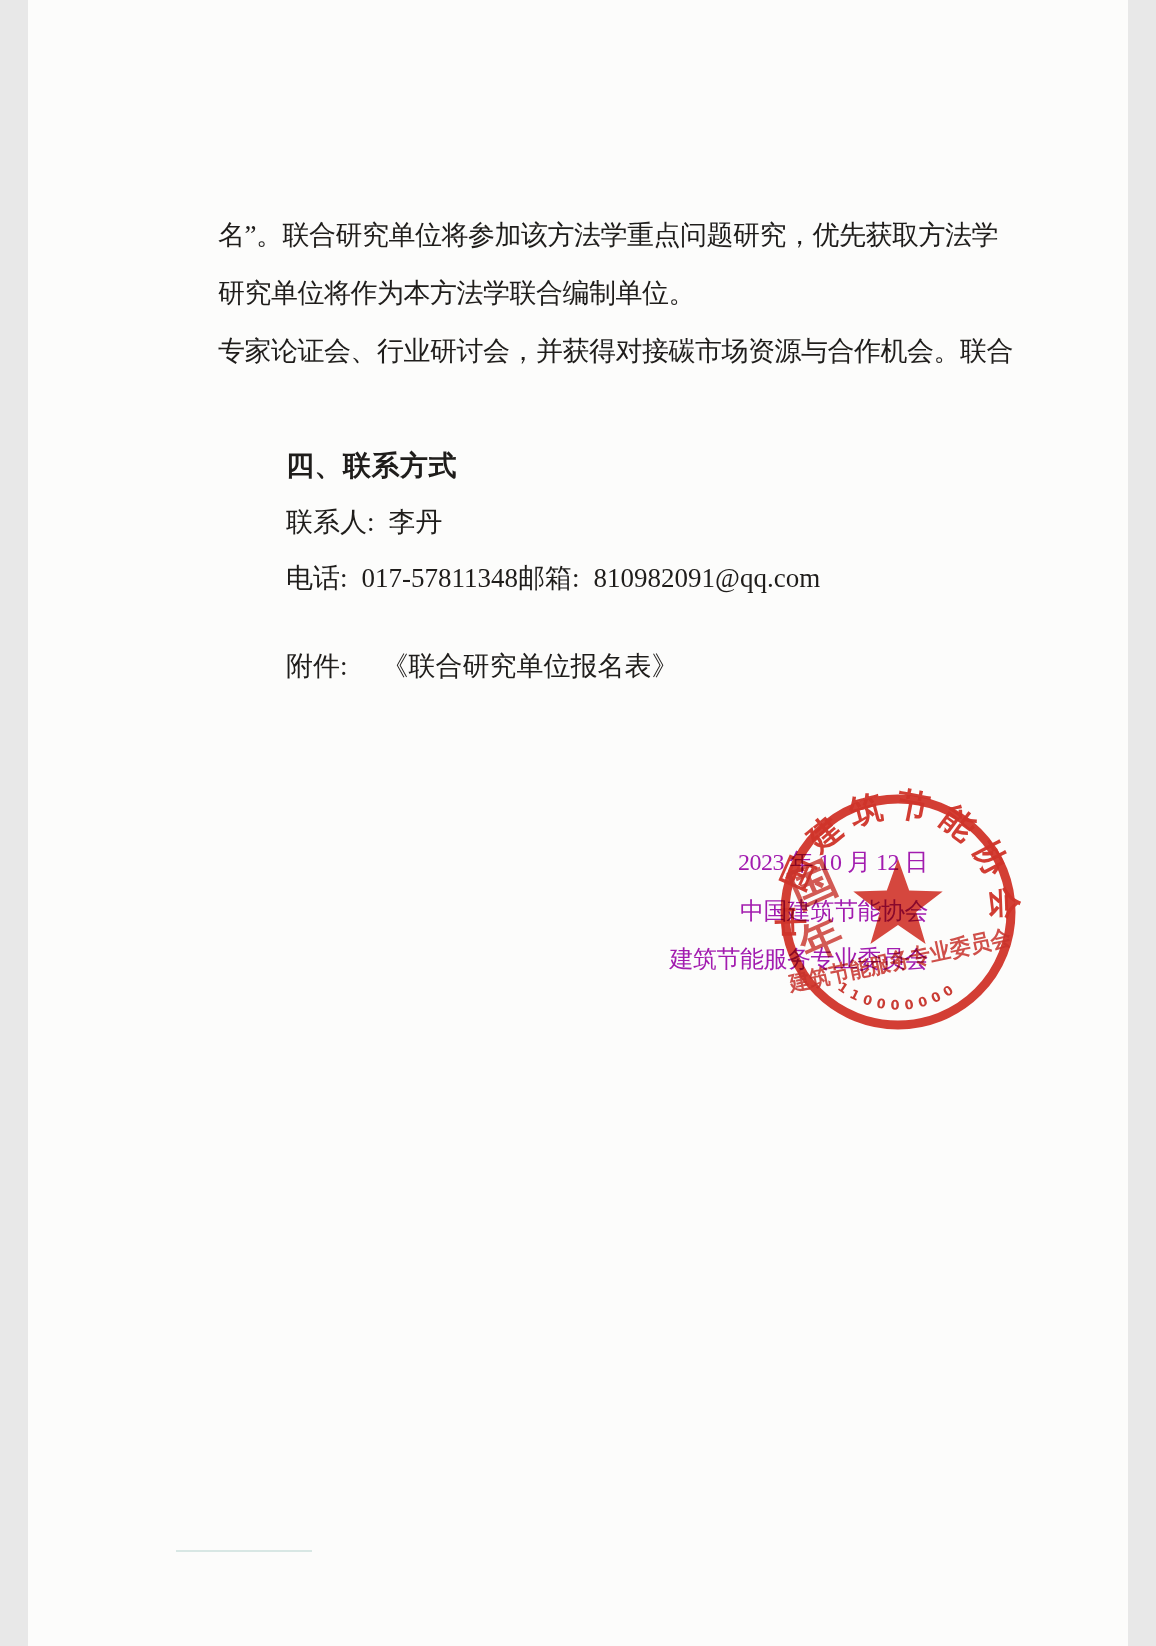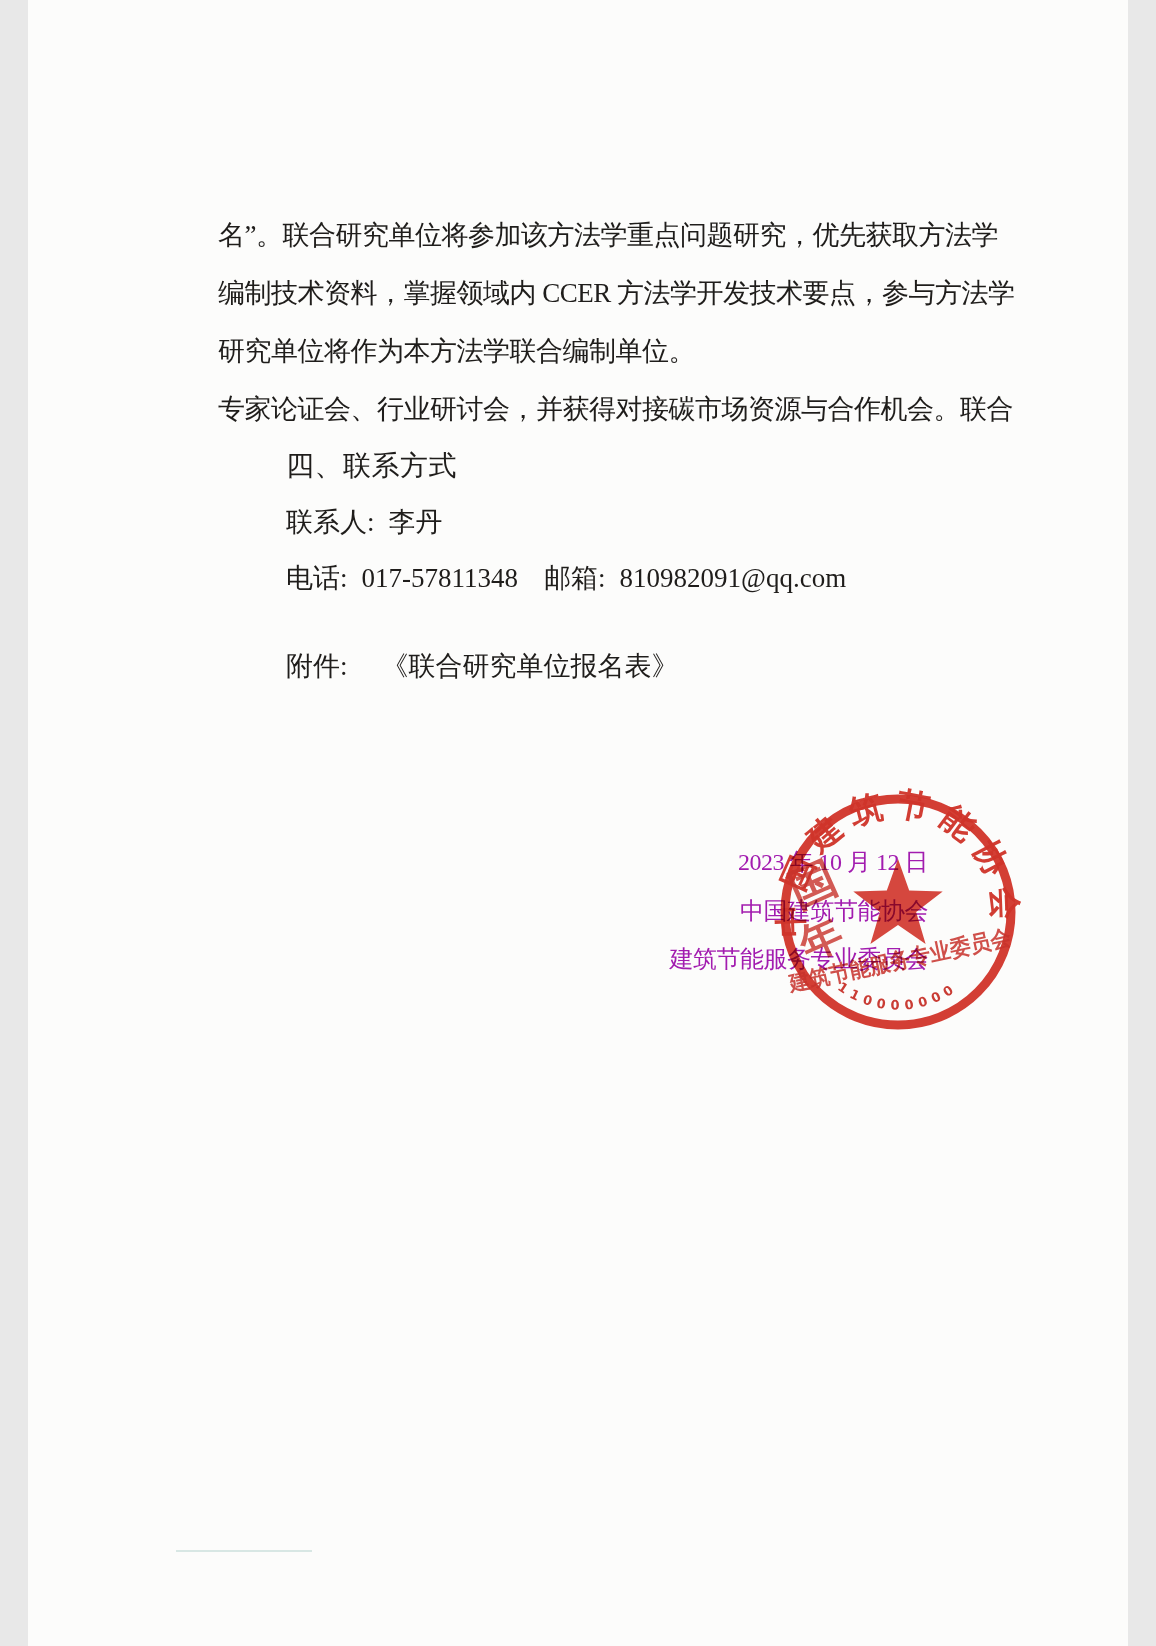--- a/index.html
+++ b/index.html
@@ -29,37 +29,37 @@
     white-space: nowrap;
   }
 
   .section-heading {
     position: absolute;
     left: 258px;
     top: 437px;
     height: 58px;
     line-height: 58px;
     font-size: 28px;
-    font-weight: 400;
+    font-weight: 700;
     letter-spacing: 0.5px;
   }
 
   .kv-line {
     position: absolute;
     left: 258px;
     height: 56px;
     line-height: 56px;
     font-size: 27px;
     white-space: nowrap;
   }
   .kv-line.contact { top: 494px; }
   .kv-line.phone   { top: 550px; }
   .kv-line.attach  { top: 638px; text-align: center; }
   .kv-gap-sm { margin-left: 14px; }
-  .kv-gap-md { margin-left: 26px; }
+  .kv-gap-md { }
   .kv-gap-lg { margin-left: 34px; }
 
   
   .sig-line {
     position: absolute;
     right: 200px;
     text-align: right;
     font-size: 24px;
     line-height: 44px;
     letter-spacing: -0.5px;
@@ -92,21 +92,20 @@
     opacity: 0.55;
   }
 </style>
 </head>
 <body>
 
 <div class="page">
 
   <div class="para">
     <div class="line">名”。联合研究单位将参加该方法学重点问题研究，优先获取方法学</div>
-    <div class="line">编制技术资料，掌握领域内 CCER 方法学开发技术要点，参与方法学</div>
     <div class="line">研究单位将作为本方法学联合编制单位。</div>
     <div class="line">专家论证会、行业研讨会，并获得对接碳市场资源与合作机会。联合</div>
   </div>
 
   <div class="section-heading">四、联系方式</div>
 
   <div class="kv-line contact">
     <span>联系人:</span><span class="kv-gap-sm">李丹</span>
   </div>
 

